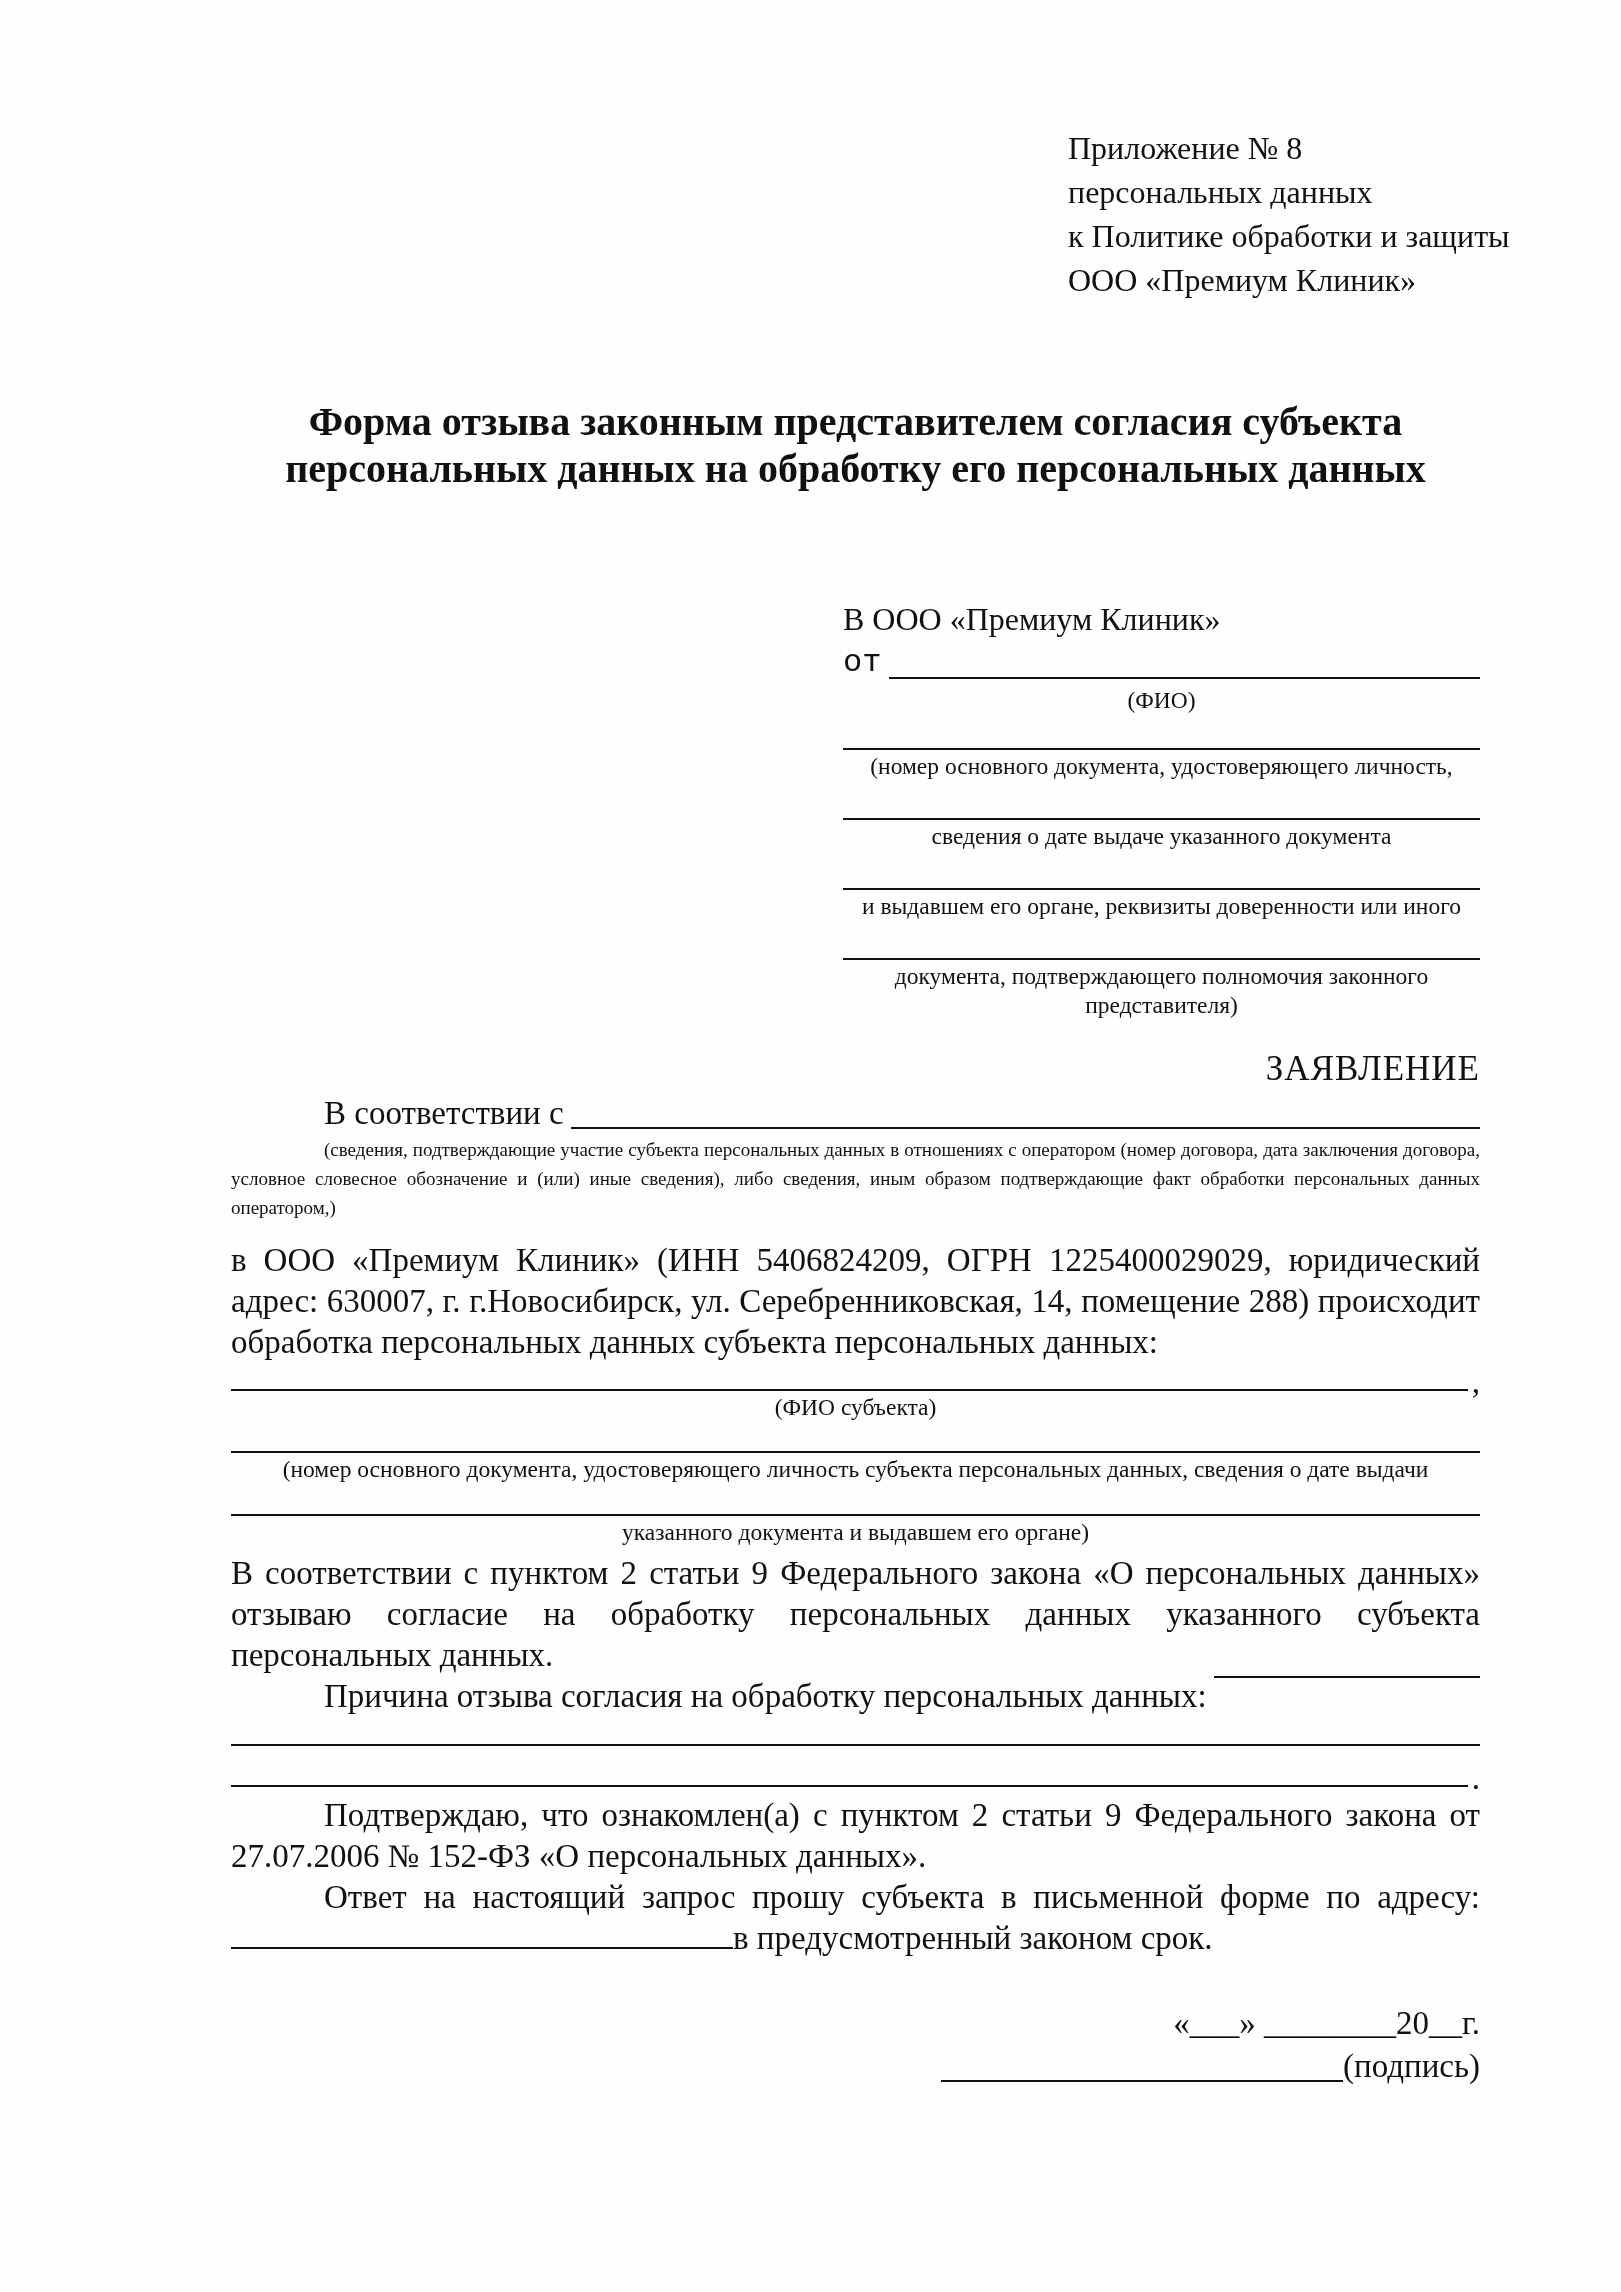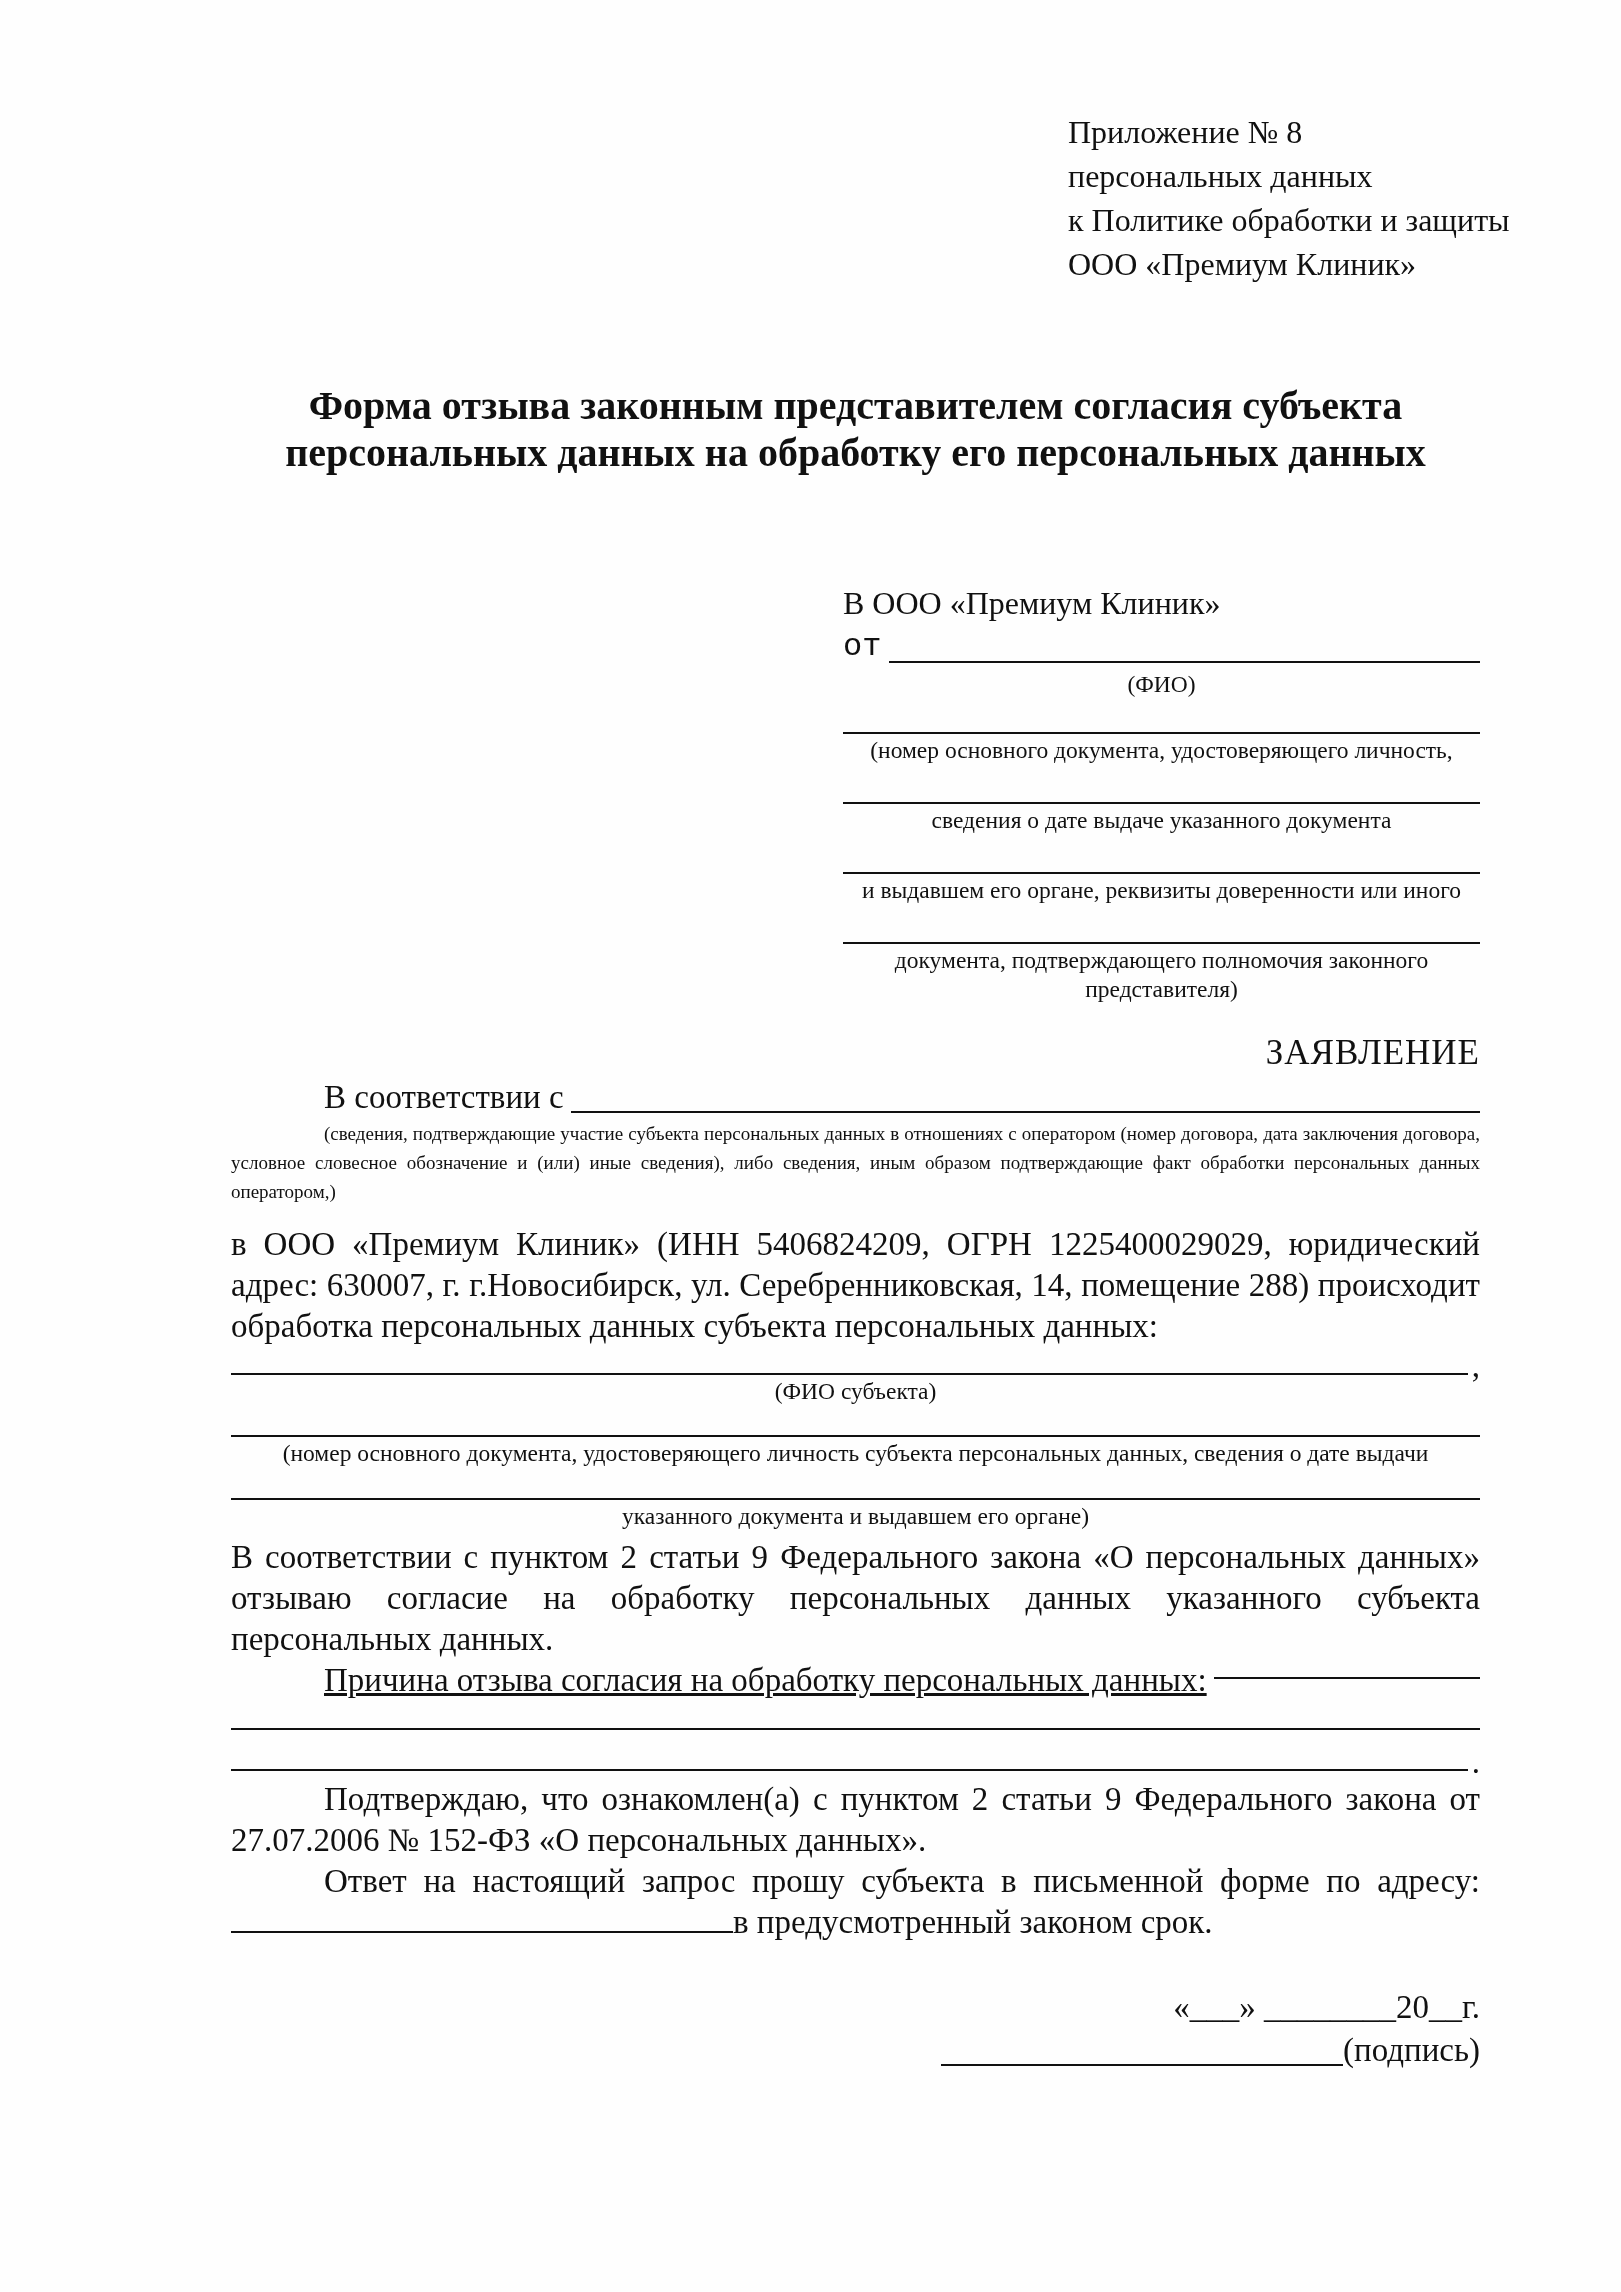--- a/index.html
+++ b/index.html
@@ -6,21 +6,21 @@
   .page{
     position:relative;
     width:1621px;height:2293px;
     margin:0 auto;
     background:#fefefe;
     color:#111;
     font-family:"Liberation Serif","DejaVu Serif",serif;
     overflow:hidden;
   }
   .content{
-    position:absolute;left:231px;top:0;width:1249px;
+    position:absolute;left:231px;top:16px;width:1249px;
     font-size:33px;line-height:41px;
   }
   
   .header-block{margin-top:110px;margin-left:837px;font-size:32px;line-height:44px;}
   .header-block div{white-space:nowrap;}
   
   .doc-title{margin-top:96px;text-align:center;font-weight:bold;font-size:40px;line-height:47px;}
   
   .addressee{margin-top:106px;margin-left:612px;width:637px;font-size:32px;line-height:43px;}
   .flex-row{display:flex;align-items:flex-end;font-family:Liberation Mono, monospace;}
@@ -35,21 +35,21 @@
   .intro-row .lbl{margin-left:93px;white-space:pre;}
   .note{margin-top:2px;font-size:19px;line-height:29px;text-align:justify;text-indent:93px;}
   .para{text-align:justify;}
   .op-para{margin-top:18px;}
   .blank-row{display:flex;align-items:flex-end;height:15.7px;}
   .blank-row .blank-fill{flex:1;border-bottom:2.9px solid #111;}
   .blank-suffix{font-size:33px;line-height:15.7px;padding-left:3.9px;}
   .b1{margin-top:11.8px;} .b2{margin-top:15.7px;} .b3{margin-top:15.7px;}
   .b4{margin-top:13.7px;} .b5{margin-top:25.5px;}
   .withdraw{margin-top:5.9px;}
-  .reason-row{display:flex;align-items:center;line-height:41px;text-decoration:underline;}
+  .reason-row{display:flex;align-items:flex-start;line-height:41px;}
   .reason-row .lbl{margin-left:93px;white-space:pre;}
   .confirm{margin-top:7.8px;text-indent:93px;}
   .reply{text-indent:93px;}
   .inline-blank{display:inline-block;width:502px;border-bottom:2.9px solid #111;height:2px;vertical-align:baseline;}
   .signature-row{margin-top:43px;display:flex;justify-content:space-between;align-items:flex-end;line-height:43px;flex-direction:column;}
   .sig-right{display:flex;align-items:flex-end;}
   .sig-line{width:402px;border-bottom:2.9px solid #111;margin-bottom:5.9px;}
 </style>
 </head>
 <body>

